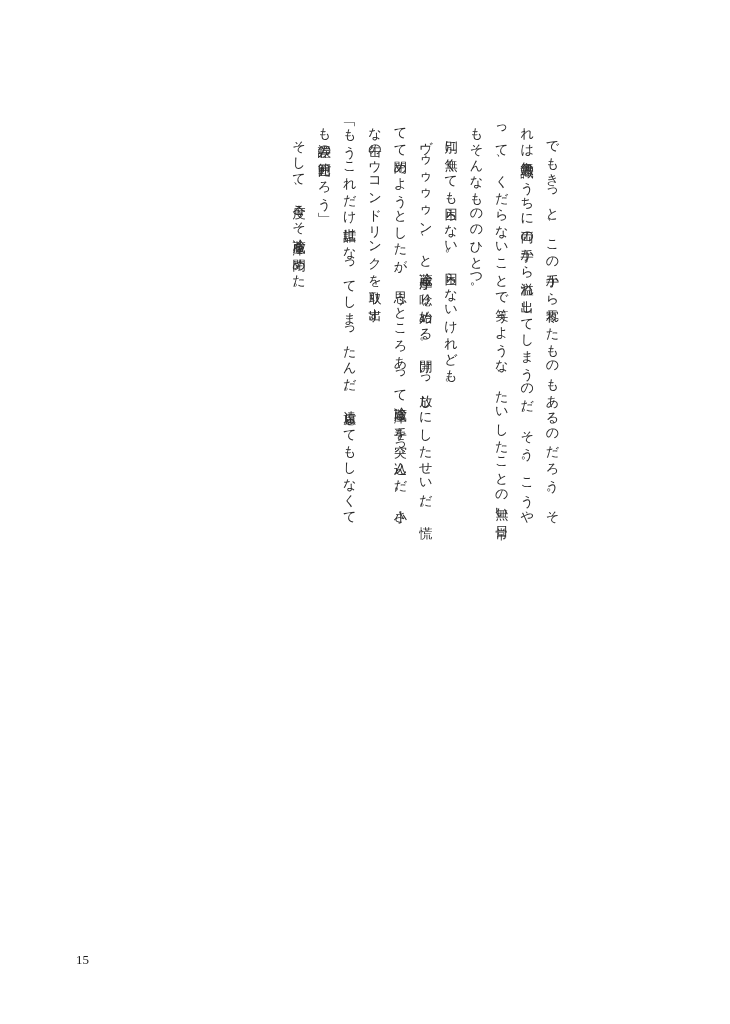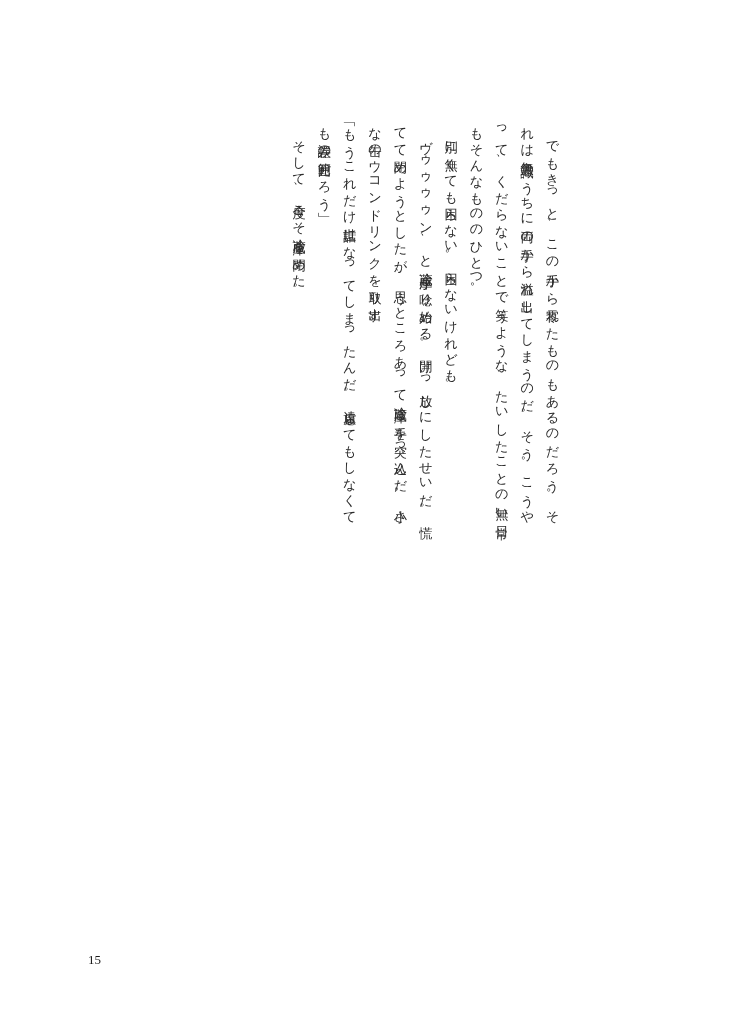--- a/index.html
+++ b/index.html
@@ -35,21 +35,21 @@
     margin: 0;
     padding: 0;
     text-indent: 1em;
   }
   .text-block p.noindent {
     text-indent: 0;
   }
 
   .page-number {
     position: absolute;
-    left: 88px;
+    left: 76px;
     bottom: 56px;
     font-size: 13px;
     color: #1a1a1a;
     font-family: "Liberation Serif", "DejaVu Serif", serif;
     margin-top: 38px;
   }
 </style>
 </head>
 <body>
 

